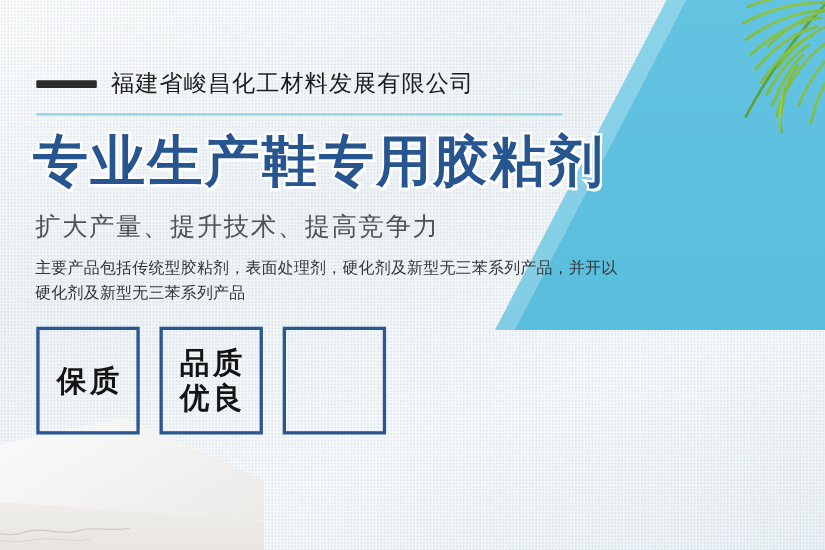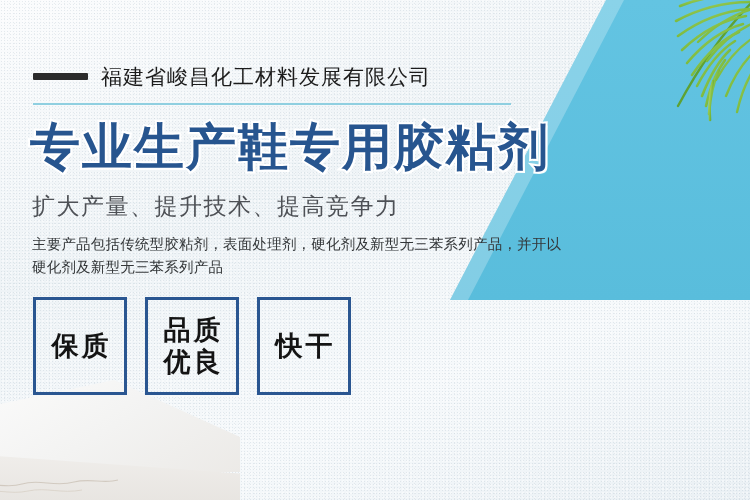--- a/index.html
+++ b/index.html
@@ -242,18 +242,17 @@
 
     <div class="badges">
       <div class="badge">
         <span>保质</span>
       </div>
       <div class="badge">
         <span>品质</span>
         <span>优良</span>
       </div>
       <div class="badge">
-        <span>快干</span>
       </div>
     </div>
 
   </div>
 </div>
 
 </body></html>

